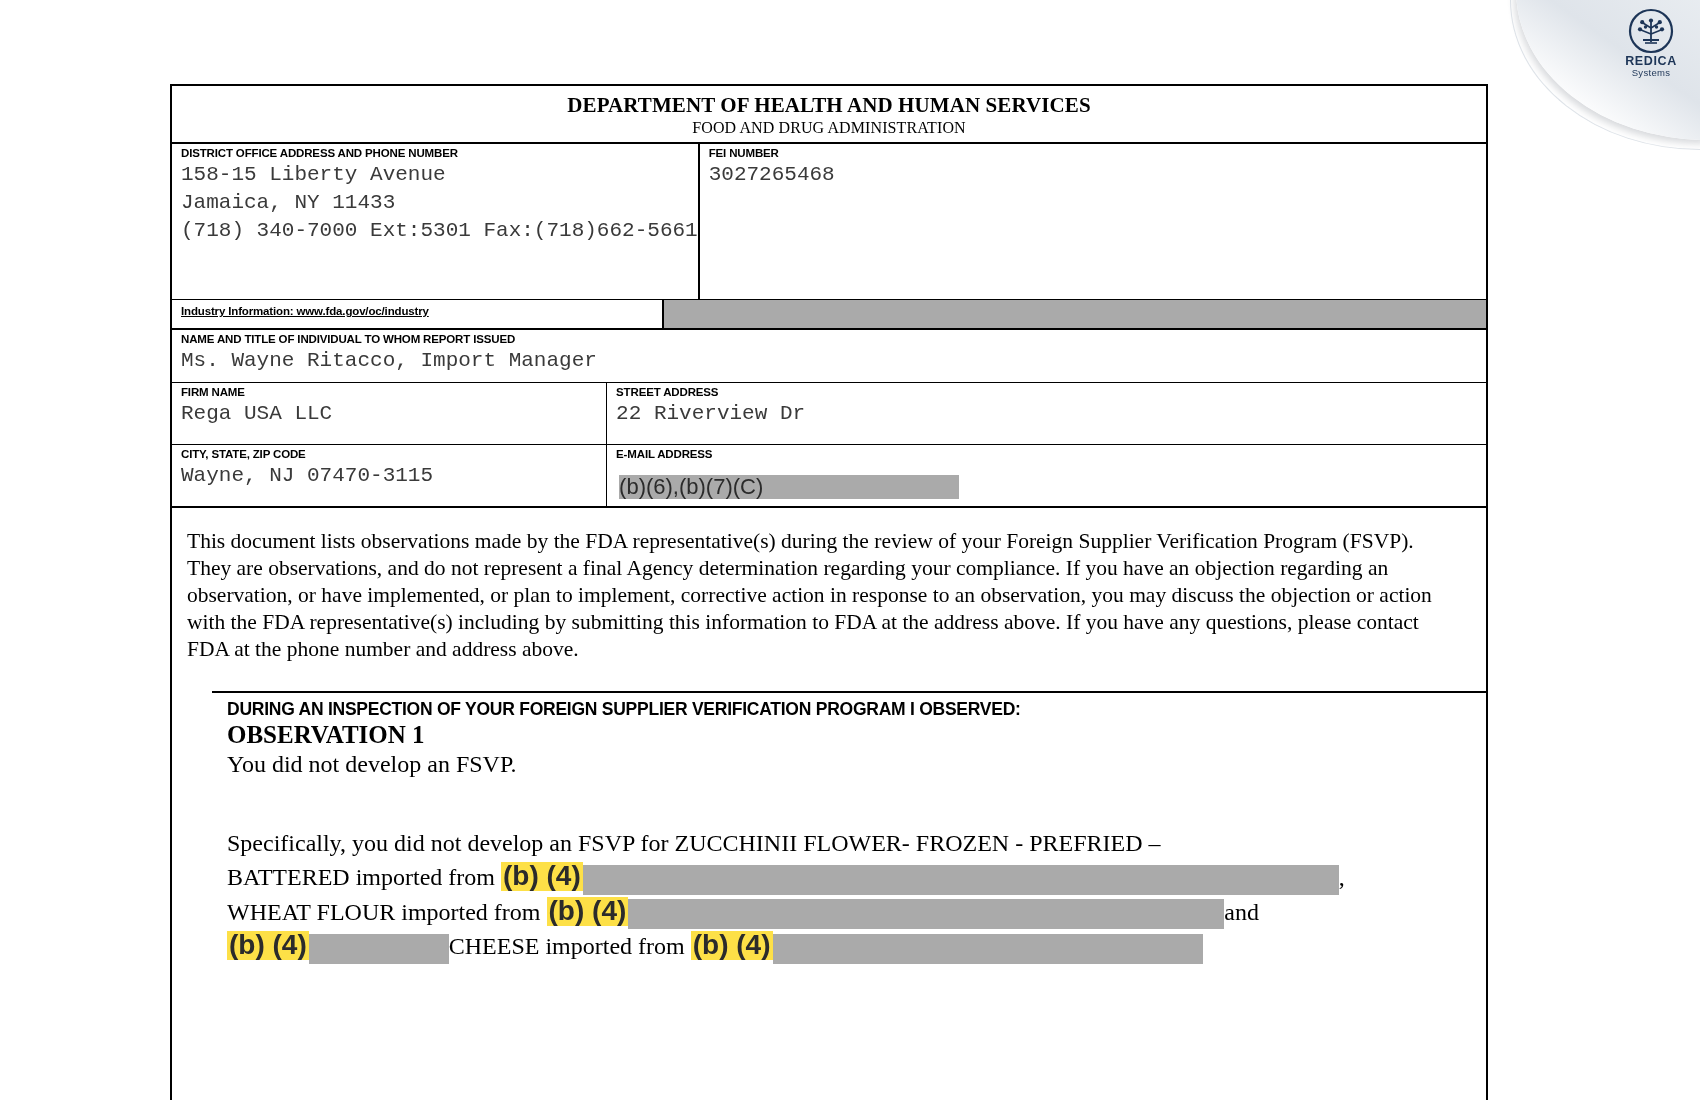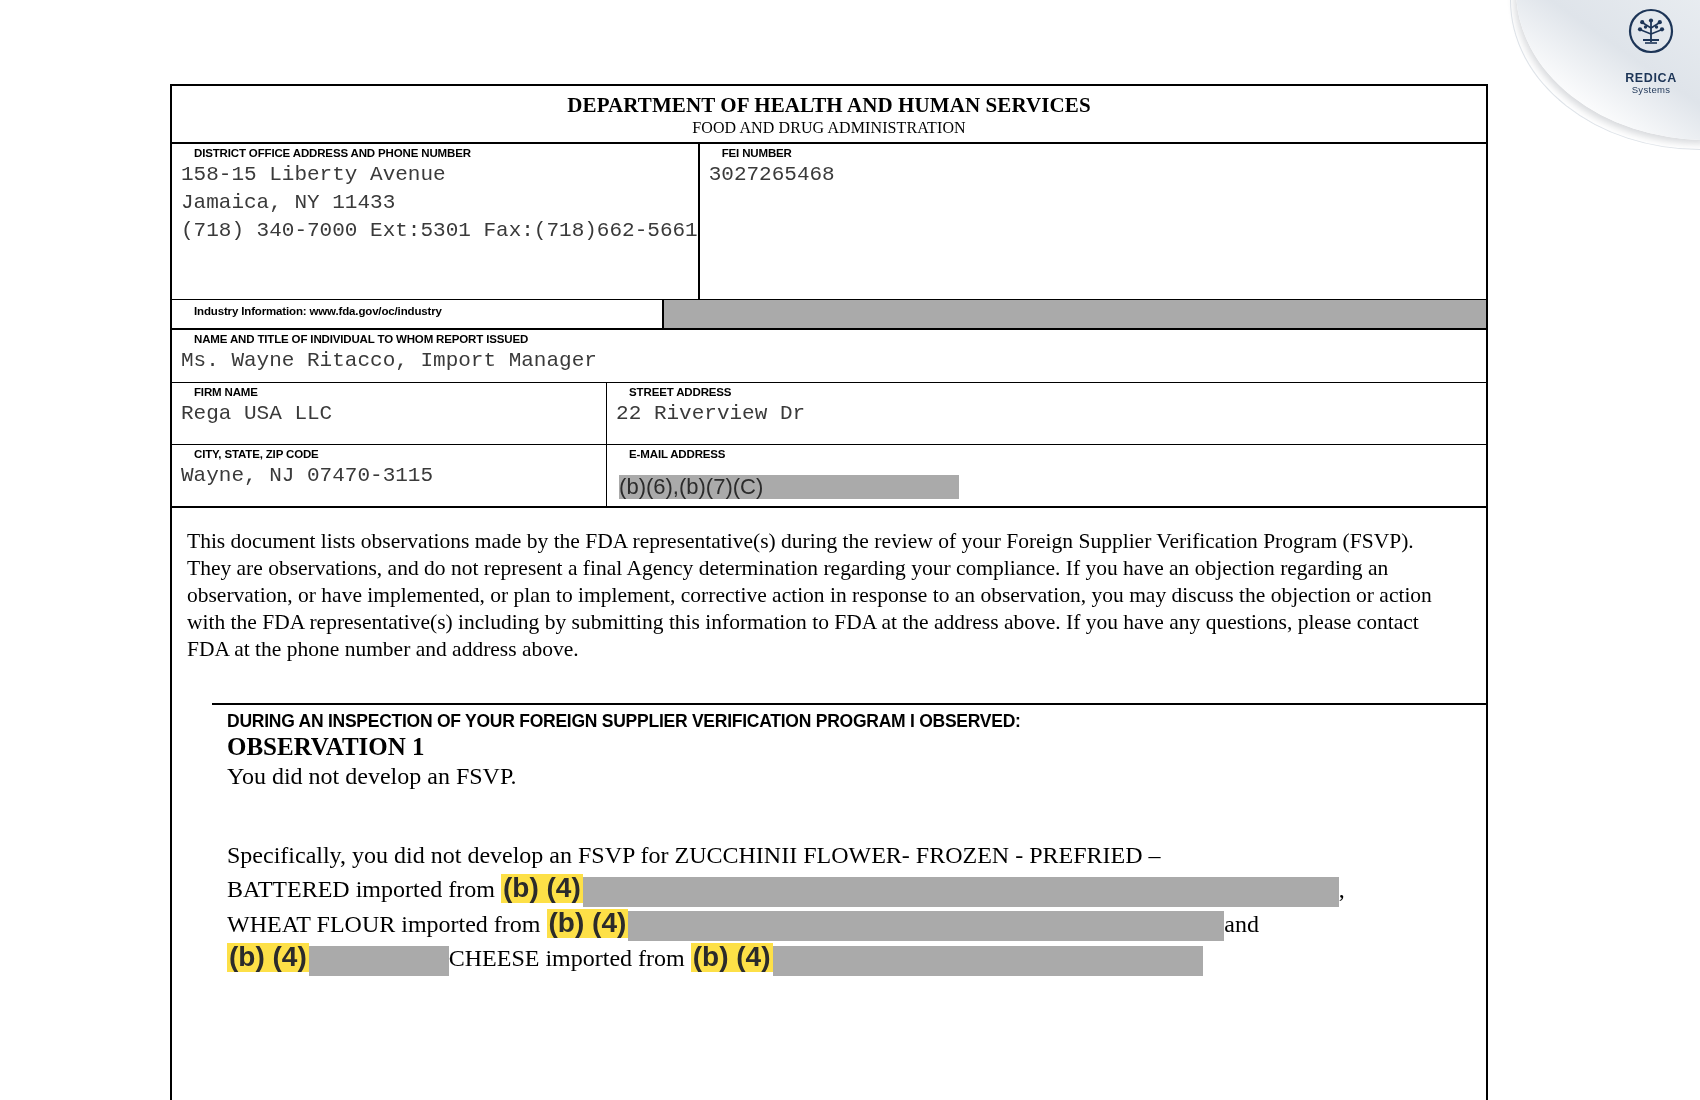--- a/index.html
+++ b/index.html
@@ -38,21 +38,21 @@
   }
   .logo-box {
     position: absolute; top: 8px; right: 12px;
     width: 74px; text-align: center;
     font-family: "Liberation Sans", sans-serif;
     color: #1d3557;
   }
   .logo-mark { display: block; margin: 0 auto; }
   .logo-name {
     font-size: 12.5px; font-weight: 700; letter-spacing: .6px;
-    line-height: 1.05; margin-top: 18px;
+    line-height: 1.05; margin-top: 1px;
   }
   .logo-sub {
     font-size: 9.5px; font-weight: 400; letter-spacing: .3px;
     line-height: 1.1;
   }
 
   
   #form {
     position: absolute;
     left: 170px; top: 84px;
@@ -68,42 +68,42 @@
     font-family: "Liberation Serif", serif;
   }
   .agency { font-size: 16px; letter-spacing: .1px; margin-top: 1px; }
 
   .row { display: flex; border-top: 2.2px solid #000; }
   .cell { position: relative; }
   .lbl {
     font-family: "Liberation Sans", sans-serif;
     font-size: 11.5px; font-weight: 700;
     letter-spacing: -0.15px;
-    padding: 3px 0 0 22px;
+    padding: 3px 0 0 9px;
     white-space: nowrap;
     color: #000;
   }
   .val {
     font-family: "Liberation Mono", monospace;
     font-size: 21px; color: #3a3a3a;
     padding: 2px 0 0 9px; line-height: 1.33;
     white-space: pre;
   }
 
   
   .c-addr { width: 784px; border-right: 2.2px solid #000; }
   .c-right { width: 100%; }
   .sub-dates { border-bottom: 1.6px solid #000; }
   .addr-inner { height: 155px; }
   .dates-inner { height: 42px; }
   .fei-inner { height: 112px; }
 
   .row-industry { display: flex; border-top: 1.6px solid #000; }
   .ind-left { width: 784px; border-right: 2.2px solid #000; height: 28px; }
-  .ind-left .lbl { padding-top: 5px; font-size: 11.5px; }
+  .ind-left .lbl { padding-top: 5px; font-size: 11.5px; text-decoration: underline; }
   .ind-right { width: 100%; background: #aaaaaa; height: 28px; }
 
   .row-name { border-top: 2.2px solid #000; height: 54px; }
   .row-firm { display: flex; border-top: 1.8px solid #000; height: 62px; }
   .half-l { width: 650px; border-right: 1.6px solid #000; }
   .half-r { width: 100%; position: relative; }
 
   .redact {
     position: absolute;
     background: #aaaaaa;
@@ -112,21 +112,21 @@
     white-space: nowrap;
   }
   .redact-email {
     left: 12px; top: 30px; width: 340px; height: 24px;
     font-size: 22px; line-height: 23px;
   }
 
   
   .notice {
     border-top: 2.2px solid #000;
-    padding: 20px 24px 40px 15px;
+    padding: 20px 24px 28px 15px;
     font-size: 21.5px; line-height: 1.26;
     text-align: left;
   }
 
   
   .obs {
     border-top: 2.2px solid #000;
     padding: 6px 0 0 15px;
     margin-left: 40px;
   }

